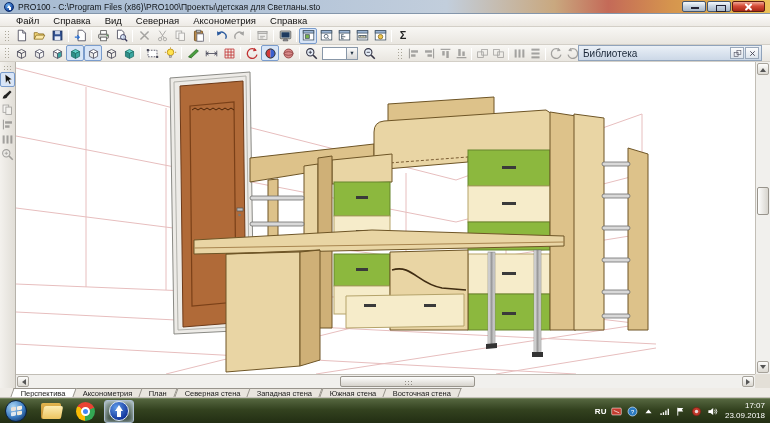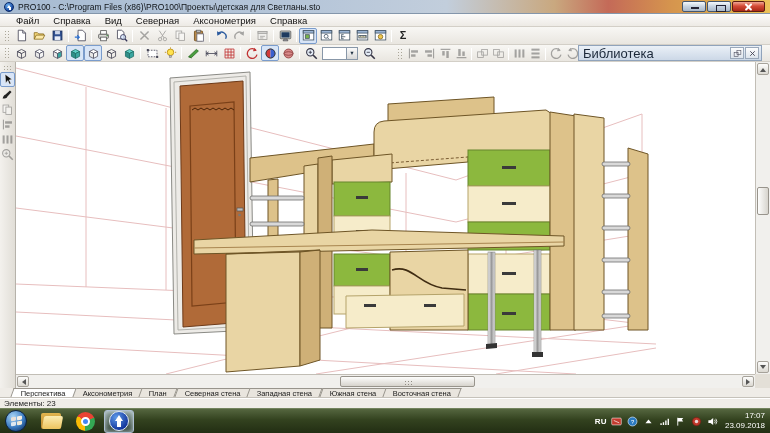--- a/index.html
+++ b/index.html
@@ -36,21 +36,21 @@
 .tb-btn.pressed{background:#d8e5f7;border-color:#7a9ccc}
 .tb-btn.disabled{filter:grayscale(1) opacity(.45)}
 .ic{width:13px;height:13px;display:block}
 .gl{font-size:11px;font-weight:bold;line-height:1}
 .sep{width:1px;height:12px;background:#c6c2ba;border-right:1px solid #fff;margin:0 2px;flex:none}
 .combo{width:36px;height:13px;background:#fff;border:1px solid #8897a8;display:flex;align-items:center;margin:0 2px;flex:none}
 .combo .val{flex:1;font-size:8px;padding-left:2px}
 .combo .ca{width:11px;height:11px;background:linear-gradient(#fafafa,#d8d8d8);border-left:1px solid #8897a8;font-size:5.5px;display:flex;align-items:center;justify-content:center;color:#234}
 .align-tb{position:absolute;left:393px;top:1px;display:flex;align-items:center;height:15px}
 .align-tb .tb-btn{width:16px;height:14px}
-.library-hdr{position:absolute;left:578px;top:0;width:184px;height:16px;background:linear-gradient(#eaf0f7,#ccd8e7);border:1px solid #90a3bb;display:flex;align-items:center;font-size:13px;color:#1a2738;padding:0 2px 0 4px}
+.library-hdr{position:absolute;left:578px;top:0;width:184px;height:16px;background:linear-gradient(#eaf0f7,#ccd8e7);border:1px solid #90a3bb;display:flex;align-items:center;font-size:10px;color:#1a2738;padding:0 2px 0 4px}
 .library-hdr .lbl{flex:1}
 .lib-btn{width:14px;height:12px;border:1px solid #9aa8ba;background:linear-gradient(#fdfdfd,#dde4ec);display:flex;align-items:center;justify-content:center;margin-left:1px;color:#445}
 .lib-btn .ic{width:9px;height:9px}
 
 
 .main{position:relative;height:326px;background:#e8e4dc}
 .palette{position:absolute;left:0;top:0;width:16px;height:326px;background:linear-gradient(90deg,#f3f1ed,#e1ded7);border-right:1px solid #b6b2aa;display:flex;flex-direction:column;align-items:center;padding-top:2px}
 .grip.h{width:9px;height:5px;margin:1px 0 2px;background-size:3px 3px}
 .p-btn{width:15px;height:15px}
 .view{position:absolute;left:16px;top:0;width:739px;height:312px;background:#fff;overflow:hidden}
@@ -603,23 +603,20 @@
         <span class="lbl">Западная стена</span>
       </span>
       <span class="tab">
         <span class="lbl">Южная стена</span>
       </span>
       <span class="tab">
         <span class="lbl">Восточная стена</span>
       </span>
     </div>
 
-  <div class="statusbar">
-    <span>Элементы: 23</span>
-  </div>
 
   <div class="taskbar">
     <span class="start-orb">
       <span class="fl fl1"></span>
         <span class="fl fl2"></span>
         <span class="fl fl3"></span>
         <span class="fl fl4"></span>
     </span>
     <span class="tb-app">
         <span class="ico-exp"></span>

